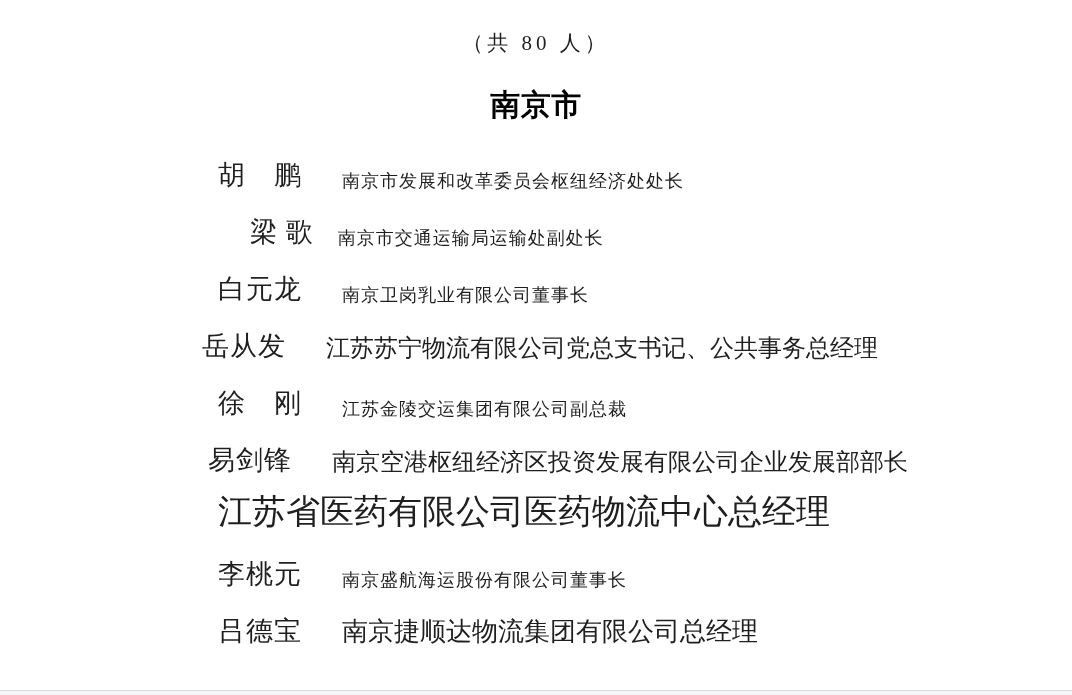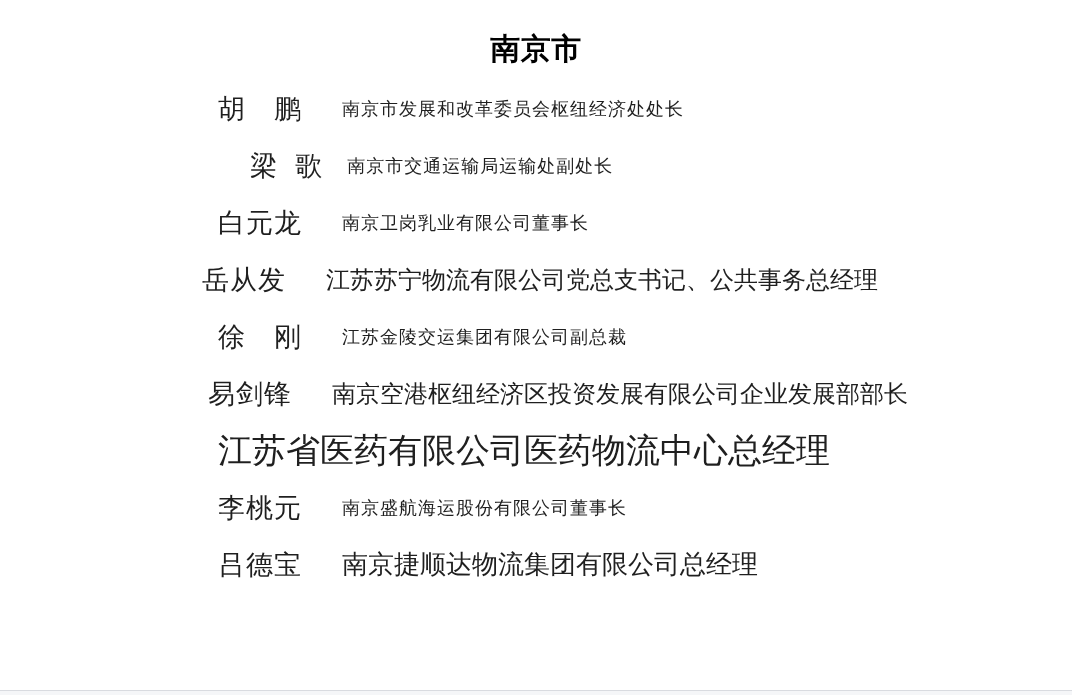--- a/index.html
+++ b/index.html
@@ -37,24 +37,23 @@
     font-size: 30px;
     line-height: 34px;
     font-weight: 700;
     letter-spacing: 0.5px;
     color: #000000;
   }
   .roster { margin-top: 14px; }
   .row {
     height: 57px;
     display: flex;
-    align-items: center;
+    align-items: flex-end;
     padding-left: 218px;
     white-space: pre;
-    font-family: Liberation Mono, monospace;
   }
   .row:nth-child(4) { padding-left: 202px; }
   .row:nth-child(6) { padding-left: 208px; }
   .name {
     font-size: 27px;
     letter-spacing: 1px;
     margin-right: 40px;
     white-space: pre;
   }
   .row:nth-child(2) .name { margin-right: 24px; margin-left: 32px; }
@@ -76,20 +75,21 @@
     border-top: 1px solid #d9dbe0;
     background: #f5f6f8;
   }
 </style>
 </head>
 <body>
 
 <div class="page">
 
 
+  <div class="doc-subtitle">（共 80 人）</div>
 
   <div class="section-title">南京市</div>
 
   <div class="roster">
       <div class="row">
     <span class="name">胡　鹏</span>
     <span class="pos">南京市发展和改革委员会枢纽经济处处长</span>
   </div>
       <div class="row">
     <span class="name">梁 歌</span>

